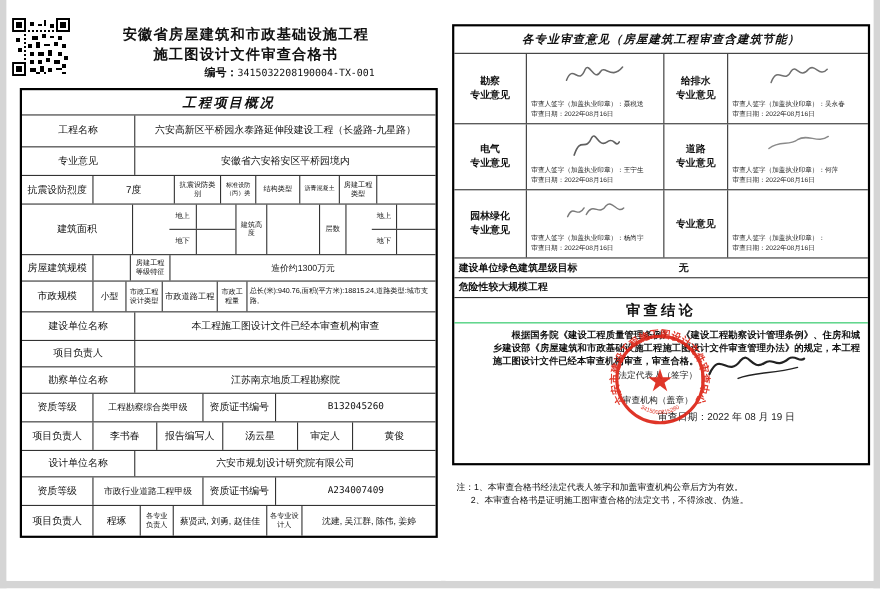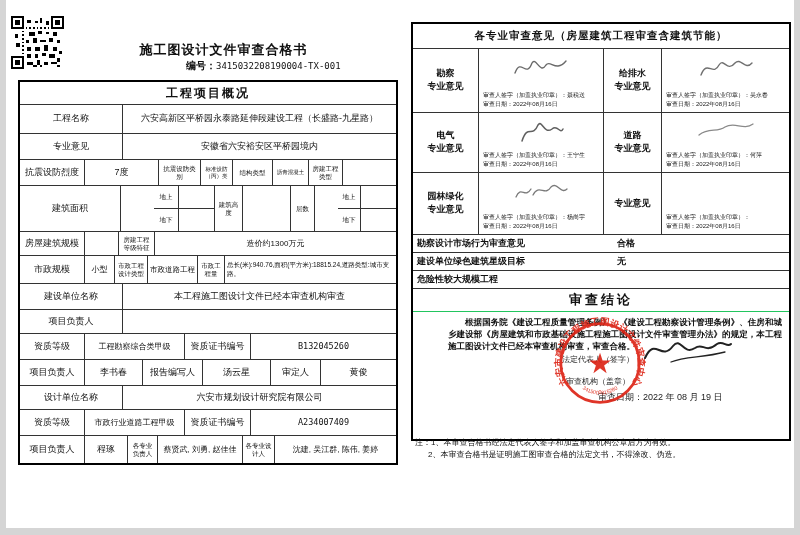--- a/index.html
+++ b/index.html
@@ -20,21 +20,21 @@
   #title1{top:22px;}
   #title2{top:41px;}
   .docno{position:absolute;left:180px;top:59px;font-size:9px;white-space:nowrap;}
   .docno .lab{font-weight:bold;font-size:10px;}
   .docno .val{font-family:"DejaVu Sans Mono","Liberation Mono",monospace;font-size:9px;}
 
   
   .tbl{position:absolute;border:2px solid #000;box-sizing:border-box;background:#fff;}
   #tbl1{left:12px;top:80px;width:380px;}
   .r{display:flex;border-top:1px solid #333;box-sizing:border-box;align-items:stretch;}
-  .r:first-child{border-top:none;}
+  .r:first-child{border-top:none;font-style:italic;}
   .c{border-left:1px solid #333;box-sizing:border-box;display:flex;align-items:center;
      justify-content:center;text-align:center;padding:0 2px;overflow:hidden;font-size:9px;line-height:1.25;}
   .c:first-child{border-left:none;text-align:center;}
   .lab{font-weight:normal;font-size:9px;}
   .sm{font-size:6.5px;line-height:1.2;}
   .xs{font-size:5.5px;line-height:1.2;}
   .left{justify-content:flex-start;text-align:left;}
   .sect{height:22px;display:flex;align-items:center;justify-content:center;
         font-weight:bold;font-size:12px;letter-spacing:2px;}
   .vcol{display:flex;flex-direction:column;box-sizing:border-box;}
@@ -93,20 +93,21 @@
       <path d="M8 6h1v1H8zM10 6h1v1h-1zM12 6h1v1h-1zM14 6h1v1h-1zM16 6h1v1h-1zM18 6h1v1h-1zM20 6h1v1h-1z
                M6 8h1v1H6zM6 10h1v1H6zM6 12h1v1H6zM6 14h1v1H6zM6 16h1v1H6zM6 18h1v1H6zM6 20h1v1H6z
                M9 2h2v2H9zM13 3h2v1h-2zM16 1h1v3h-1zM19 3h2v2h-2zM10 9h3v2h-3zM15 8h2v2h-2zM19 9h2v1h-2z
                M23 9h2v2h-2zM2 10h2v2H2zM8 13h2v2H8zM12 12h2v3h-2zM16 13h3v1h-3zM21 12h2v2h-2zM25 13h2v2h-2z
                M3 15h2v2H3zM9 17h2v2H9zM13 17h3v2h-3zM18 16h2v3h-2zM23 17h2v2h-2zM26 19h2v2h-2z
                M9 21h2v2H9zM13 21h2v2h-2zM17 20h2v2h-2zM21 21h3v2h-3zM25 23h2v2h-2z
                M9 25h3v2H9zM14 24h2v3h-2zM18 25h2v2h-2zM22 25h3v1h-3zM25 27h2v1h-2zM12 27h2v1h-2zM16 27h1v1h-1z"></path>
     </g>
   </svg>
 
+  <div class="t" id="title1">安徽省房屋建筑和市政基础设施工程</div>
   <div class="t" id="title2">施工图设计文件审查合格书</div>
   <div class="docno">
     <span class="lab">编号：</span><span class="val">3415032208190004-TX-001</span>
   </div>
 
   <div class="tbl" id="tbl1">
     <div class="r sect">工程项目概况</div>
 
     <div class="r" style="height:29px">
       <div class="c lab" style="width:102px">工程名称</div>
@@ -177,20 +178,24 @@
     <div class="r" style="height:26px">
       <div class="c lab" style="width:102px">建设单位名称</div>
       <div class="c" style="flex:1">本工程施工图设计文件已经本审查机构审查</div>
     </div>
 
     <div class="r" style="height:24px">
       <div class="c lab" style="width:102px">项目负责人</div>
       <div class="c" style="flex:1"></div>
     </div>
 
+    <div class="r" style="height:24px">
+      <div class="c lab" style="width:102px">勘察单位名称</div>
+      <div class="c" style="flex:1">江苏南京地质工程勘察院</div>
+    </div>
 
     <div class="r" style="height:26px">
       <div class="c lab" style="width:64px">资质等级</div>
       <div class="c" style="width:100px;font-size:8px">工程勘察综合类甲级</div>
       <div class="c lab" style="width:66px">资质证书编号</div>
       <div class="c mono" style="flex:1">B132045260</div>
     </div>
 
     <div class="r" style="height:26px">
       <div class="c lab" style="width:64px">项目负责人</div>
@@ -305,24 +310,20 @@
         <span>专业意见</span>
       </div>
       <div class="c opcell" style="flex:1">
         <div class="opnotes">
           <div>审查人签字（加盖执业印章）：</div>
           <div>审查日期：2022年08月16日</div>
         </div>
       </div>
     </div>
 
-    <div class="statrow">
-      <span class="sl">勘察设计市场行为审查意见</span>
-      <span class="sv">合格</span>
-    </div>
     <div class="statrow">
       <span class="sl">建设单位绿色建筑星级目标</span>
       <span class="sv">无</span>
     </div>
     <div class="statrow">
       <span class="sl">危险性较大规模工程</span>
       <span class="sv"></span>
     </div>
 
     <div class="concltitle">审查结论</div>

